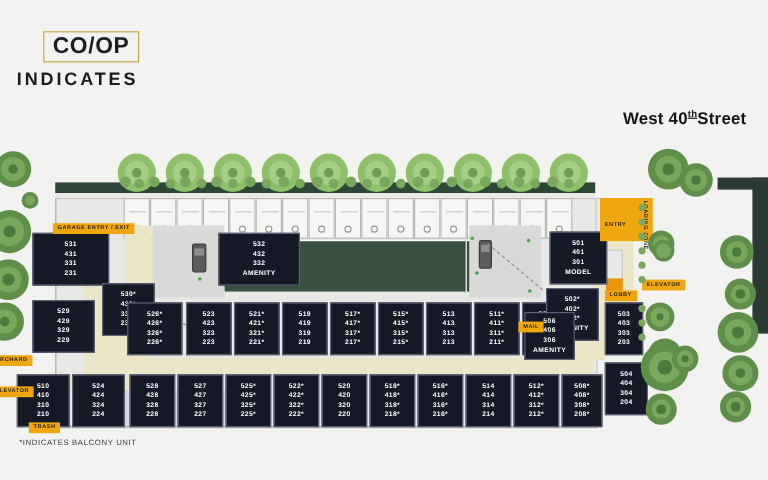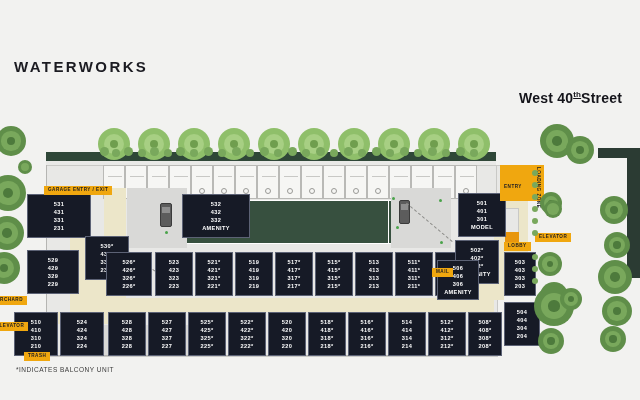--- a/index.html
+++ b/index.html
@@ -111,21 +111,24 @@
   .thinline{position:absolute;background:#b5b5b2;}
   .dashline{position:absolute;border-top:1px dashed #8d8d8a;}
 </style>
 </head>
 <body>
 
 <div id="stage">
 
   <div class="site-bg"></div>
 
-  <div class="logo-sub">WATERWORKS</div>
+  <div class="logo-box">
+    <div class="logo-text">CO/OP</div>
+  </div>
+  <div class="logo-sub">INDICATES</div>
 
   <div class="street-label">
     <span>West 40</span><sup>th</sup><span>Street</span>
   </div>
 
   <div class="footnote">*INDICATES BALCONY UNIT</div>
 
   <div class="roof-dark" style="left:598px;top:148px;width:42px;height:10px;"></div>
   <div class="roof-dark" style="left:627px;top:148px;width:13px;height:130px;"></div>
 

